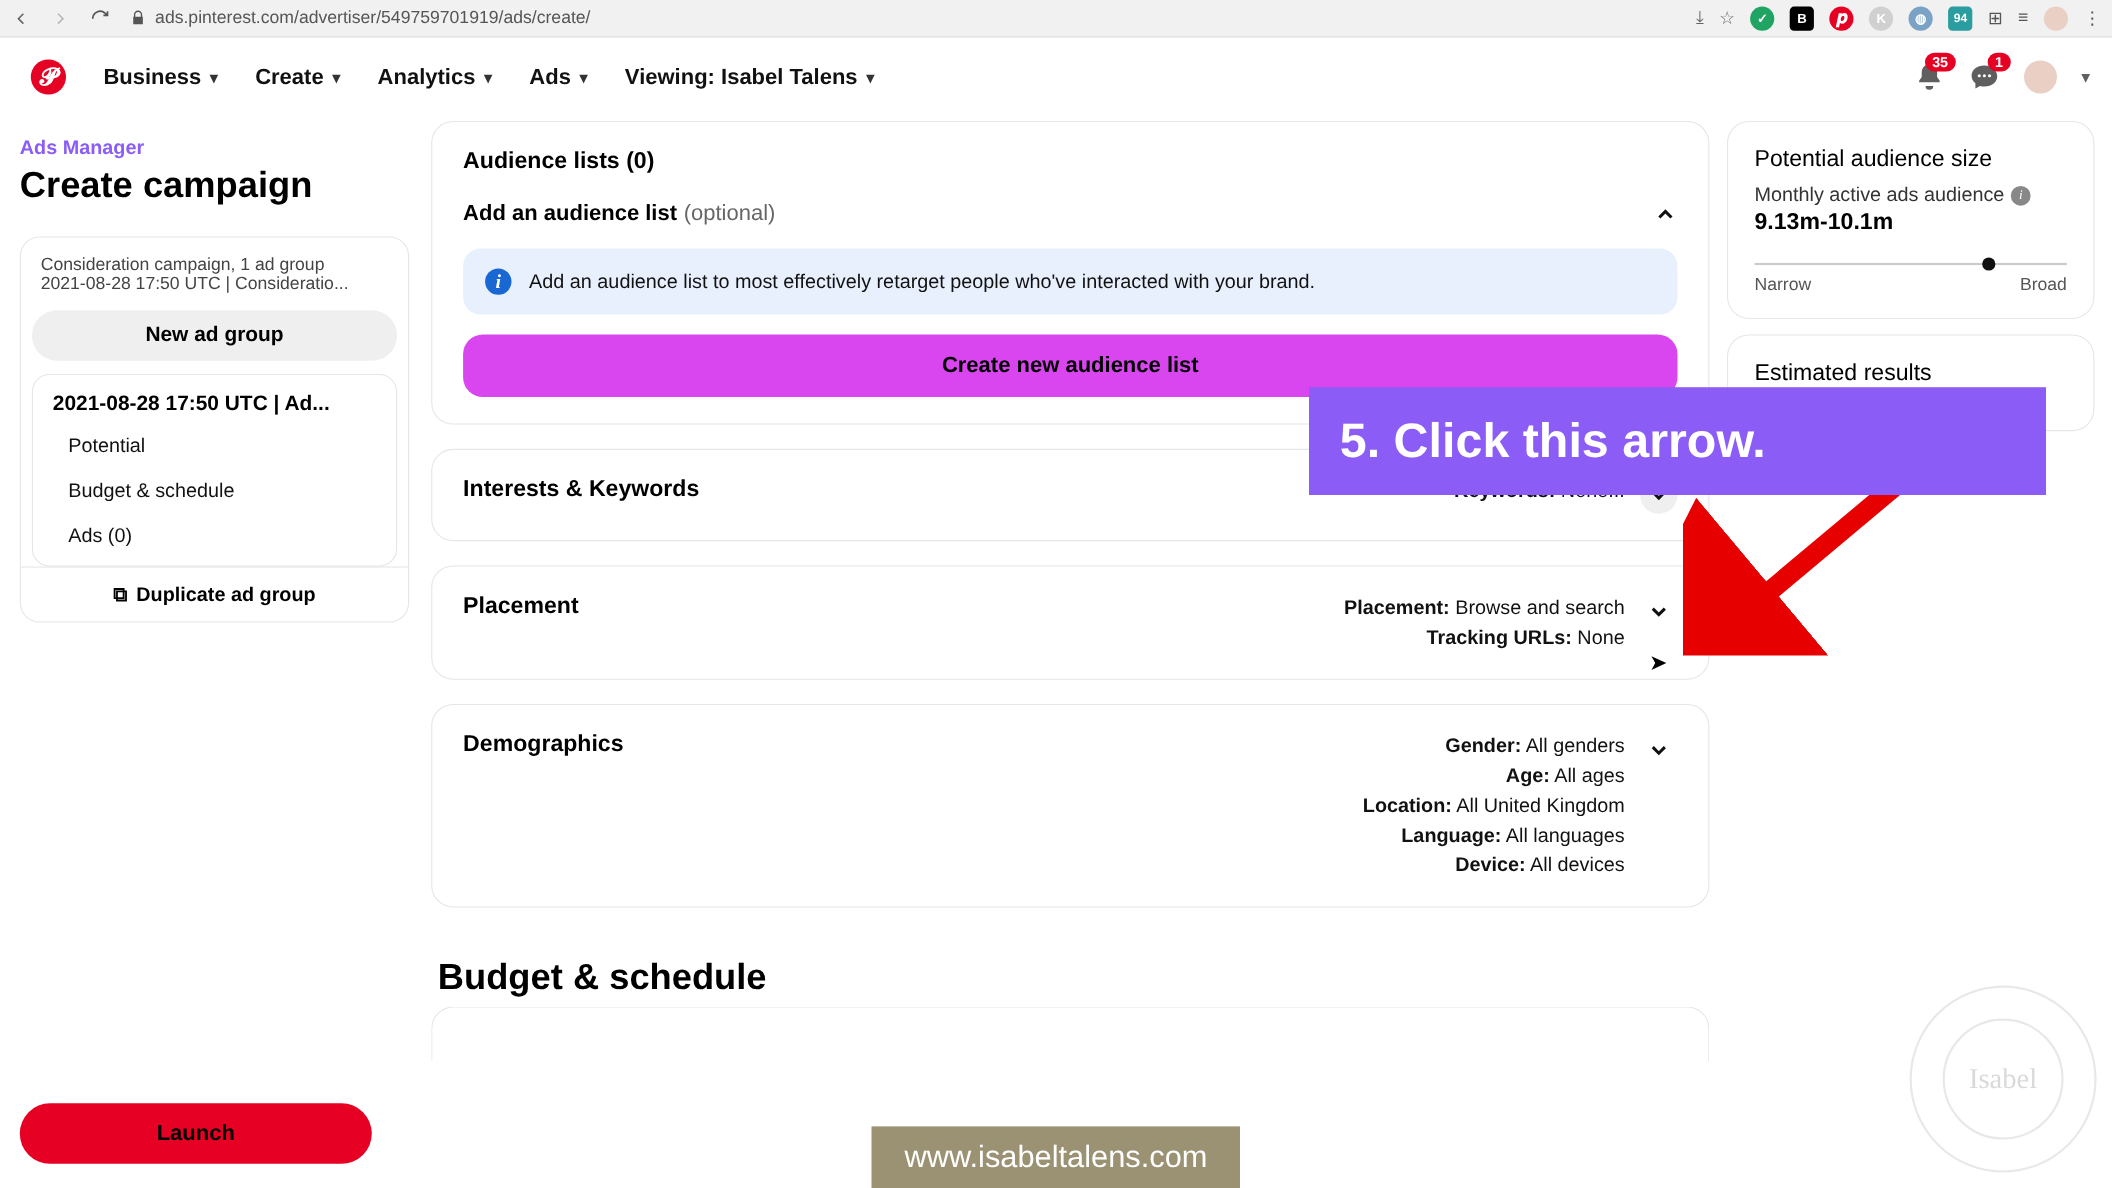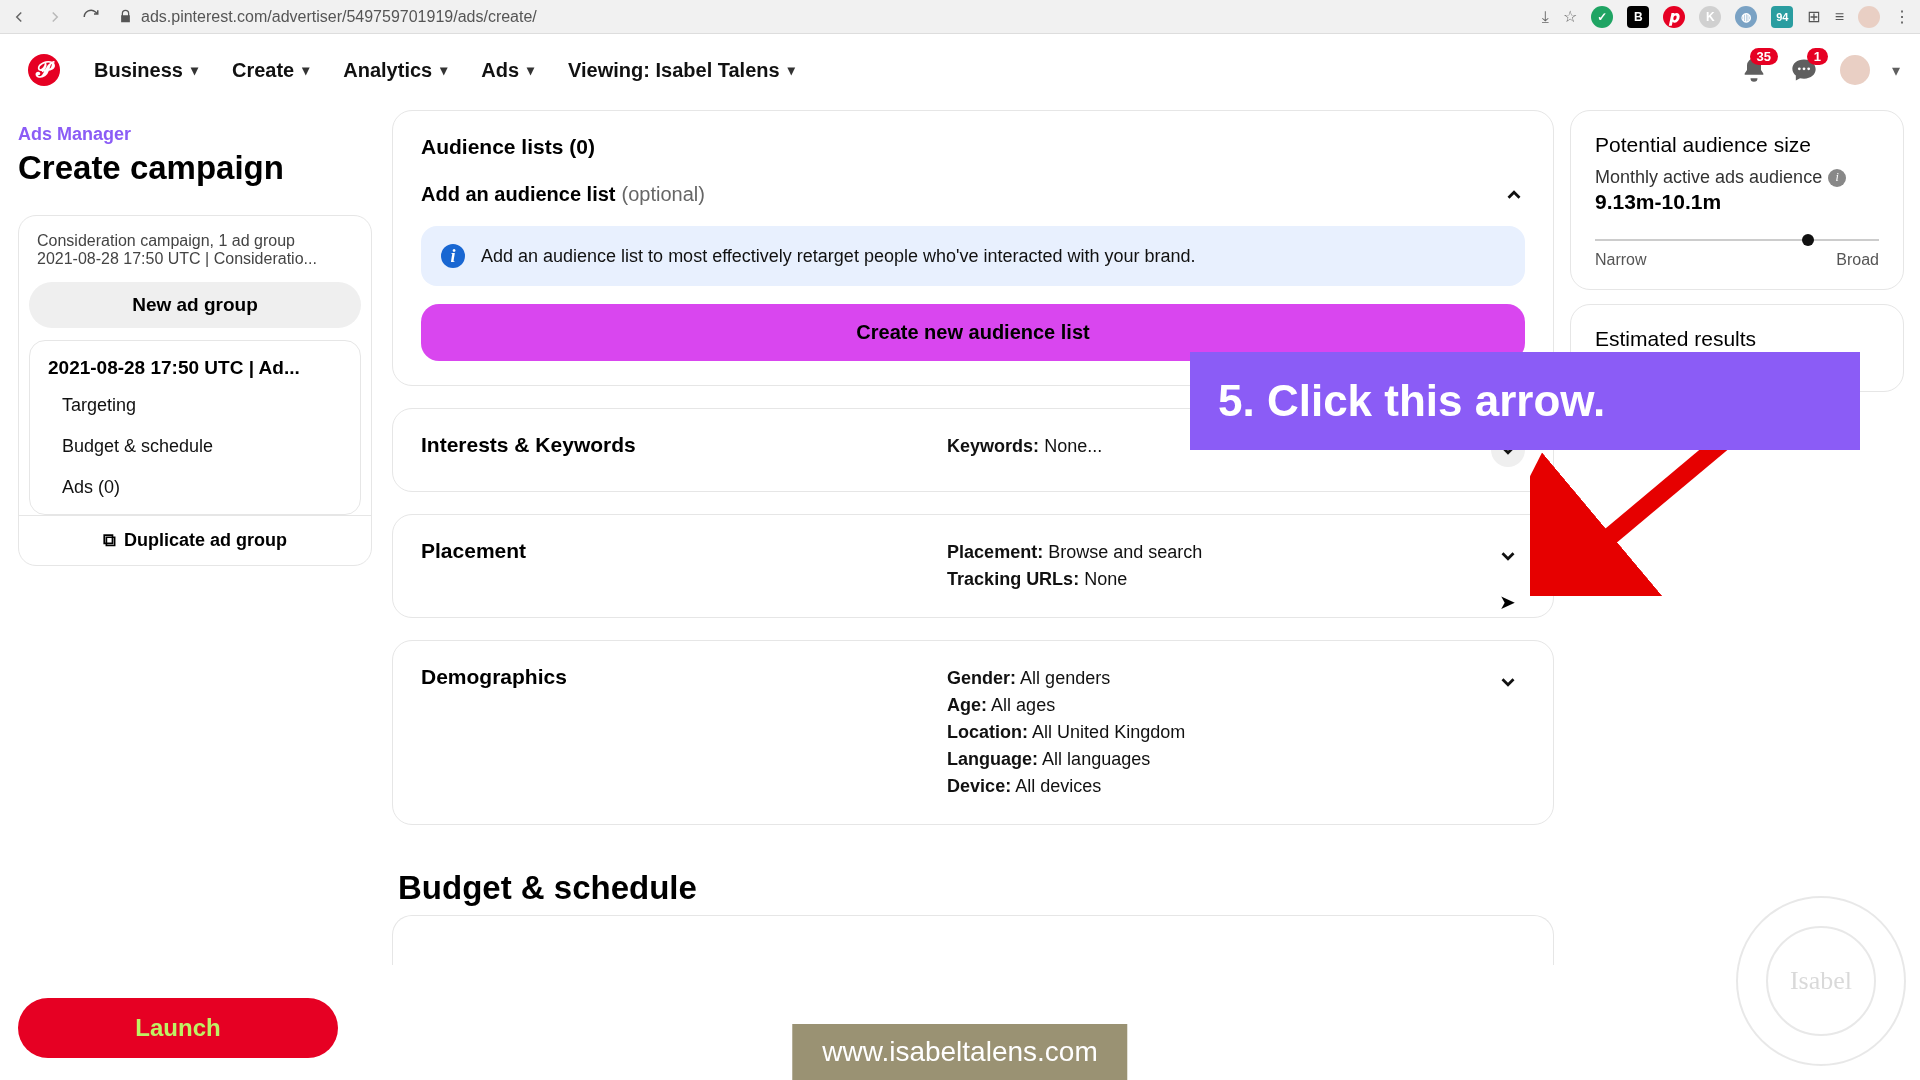--- a/index.html
+++ b/index.html
@@ -37,30 +37,30 @@
 .sidebar { width:390px; padding:18px 18px 0 18px; border-right:0; display:flex; flex-direction:column; }
 .sb-title { font-size:18px; font-weight:600; color:#8b5cf6; }
 .sb-h1 { font-size:33px; font-weight:700; margin-top:4px; }
 .sb-card { margin-top:28px; border:1px solid #e6e6e6; border-radius:18px; overflow:hidden; }
 .sb-card .hdr { padding:16px 18px 14px; font-size:16px; color:#444; }
 .new-group-btn { margin:0 10px 12px; background:#efefef; border-radius:26px; padding:12px 0; text-align:center; font-weight:600; font-size:19px; cursor:pointer; }
 .sb-inner { margin:0 10px 0; border:1px solid #e6e6e6; border-radius:16px; padding:12px 14px 6px; }
 .sb-inner .grp-title { font-weight:600; font-size:19px; padding:4px 4px 6px; }
 .sb-link { padding:10px 18px; font-size:18px; color:#111; cursor:pointer; }
 .sb-dup { border-top:1px solid #e6e6e6; padding:14px 0; text-align:center; font-weight:600; font-size:18px; display:flex; align-items:center; justify-content:center; gap:8px; cursor:pointer; }
-.launch { margin-top:auto; margin-bottom:22px; background:#e60023; color:#bef264; font-weight:600; font-size:24px; text-align:center; padding:16px 0; border-radius:32px; width:320px; cursor:pointer; }
+.launch { margin-top:auto; margin-bottom:22px; background:#e60023; color:#000000; font-weight:600; font-size:20px; text-align:center; padding:16px 0; border-radius:32px; width:320px; cursor:pointer; }
 
 
 .main { flex:1; padding:0 16px 0 0; position:relative; overflow:hidden; }
 .main-inner { display:flex; gap:16px; }
 .center-col { flex:1; padding-top:4px; padding-left:2px; position:relative;}
 .right-col { width:334px; padding-top:4px; }
 
 .section-card { border:1px solid #e6e6e6; border-radius:20px; background:#fff; margin-bottom:22px; position:relative; }
-.card-head { padding:24px 28px; font-size:21px; font-weight:700; display:flex; align-items:flex-start; }
+.card-head { padding:24px 28px; font-size:21px; font-weight:700; display:flex; align-items:flex-start;text-align:right; }
 .card-head .summary { font-weight:400; font-size:18px; margin-left:auto; width:48%; color:#111; line-height:1.5;}
 .card-head .summary b { font-weight:700; }
 .card-head .expand { margin-left:14px; cursor:pointer; width:34px; height:34px; border-radius:50%; display:flex; align-items:center; justify-content:center; }
 .card-head .expand.hover { background:#efefef; }
 .sub-head { padding:0 28px 20px; font-size:20px; display:flex; align-items:center; }
 .sub-head .title { font-weight:600; }
 .sub-head .opt { color:#666; margin-left:6px; }
 .sub-head .up { margin-left:auto; cursor:pointer; }
 .info-banner { margin:0 28px 18px; background:#e8f0fe; border-radius:16px; padding:18px 20px; display:flex; align-items:center; gap:16px; font-size:18px; color:#111; }
 .info-icon { width:24px; height:24px; border-radius:50%; background:#1967d2; color:#fff; display:flex; align-items:center; justify-content:center; font-weight:700; flex:none; font-style:italic; font-family:Georgia,serif;}
@@ -187,21 +187,21 @@
     <div class="sb-title">Ads Manager</div>
     <div class="sb-h1">Create campaign</div>
     <div class="sb-card">
       <div class="hdr">
         <div>Consideration campaign, 1 ad group</div>
         <div>2021-08-28 17:50 UTC | Consideratio...</div>
       </div>
       <div class="new-group-btn">New ad group</div>
       <div class="sb-inner">
         <div class="grp-title">2021-08-28 17:50 UTC | Ad...</div>
-        <div class="sb-link">Targeting</div>
+        <div class="sb-link">Potential</div>
         <div class="sb-link">Budget &amp; schedule</div>
         <div class="sb-link">Ads (0)</div>
       </div>
       <div class="sb-dup">
         <span>⧉</span>
         <span>Duplicate ad group</span>
       </div>
     </div>
     <div style="position:relative; margin-left:-8px;">
       <span style="position:absolute; right:6px; top:-608px; width:20px; height:20px; border-radius:50%; background:#111; color:#fff; display:flex;align-items:center;justify-content:center;font-size:13px;">✓</span>

